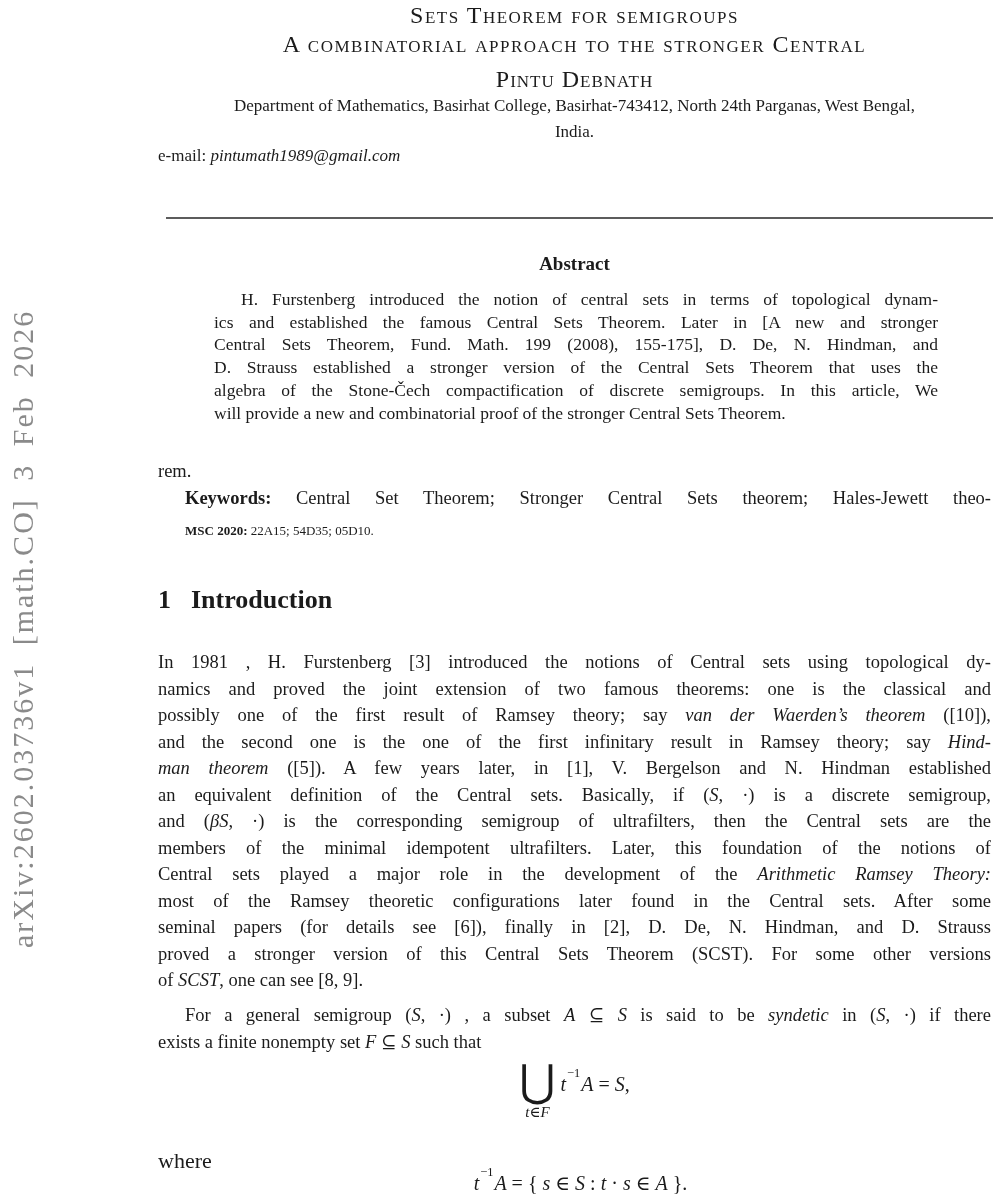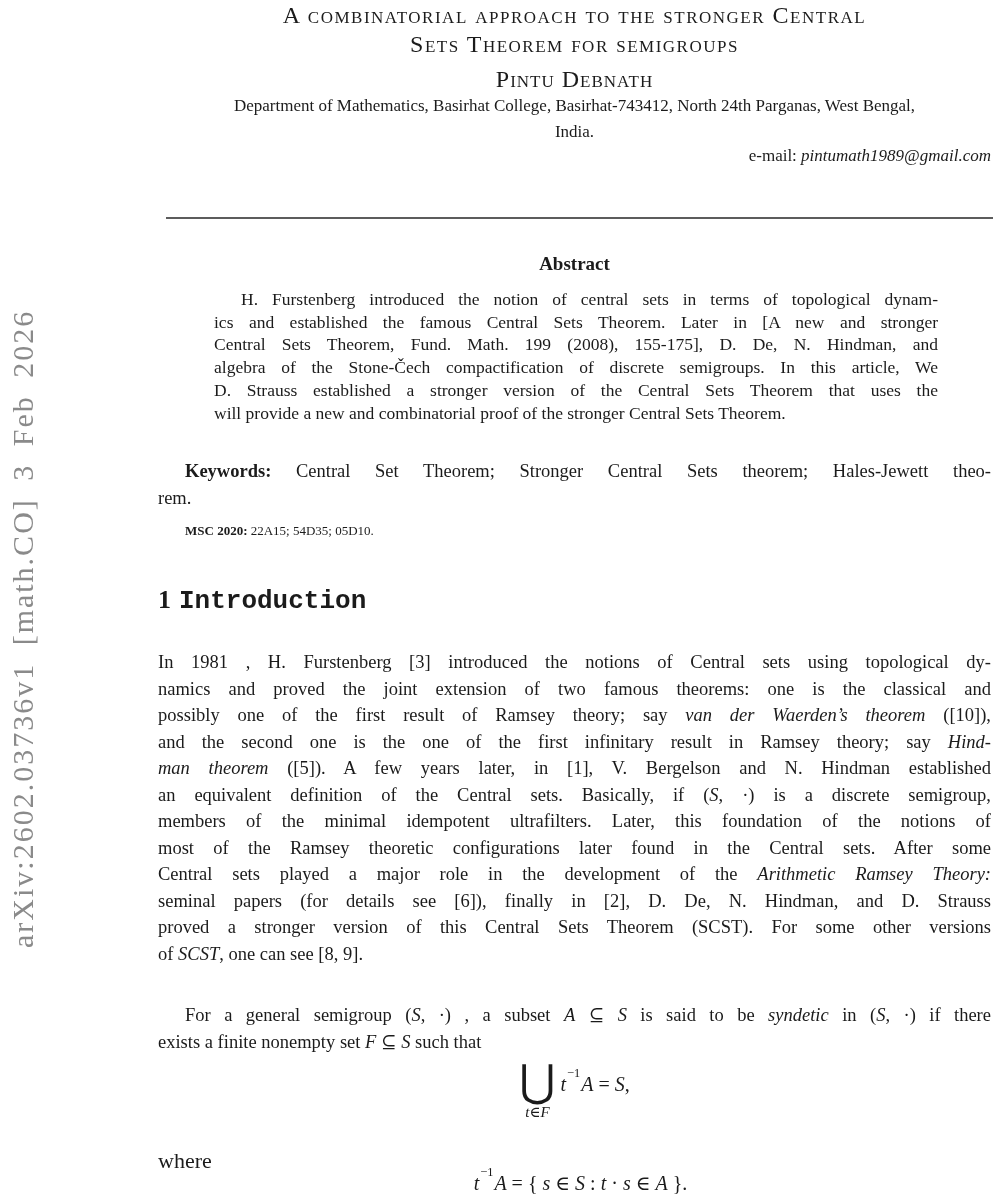--- a/index.html
+++ b/index.html
@@ -20,37 +20,37 @@
   }
 
   .content{position:absolute;left:158px;top:0;width:833px;height:1200px;}
 
   .title-block{position:absolute;top:1px;left:0;width:100%;text-align:center;
     font-variant:small-caps;font-size:24px;line-height:29px;letter-spacing:1.5px;}
   .author{position:absolute;top:66px;left:0;width:100%;text-align:center;
     font-variant:small-caps;font-size:24px;letter-spacing:1px;}
   .affil{position:absolute;top:93px;left:0;width:100%;text-align:center;
     font-size:17px;line-height:26px;}
-  .email{position:absolute;top:146px;left:0;width:100%;text-align:right;font-size:17px;}
+  .email{position:absolute;top:146px;left:0;width:100%;text-align:left;font-size:17px;}
   .email .addr{font-style:italic;}
 
   .rule{position:absolute;left:166px;top:217px;width:827px;height:2px;
     background:var(--c-rule,#5c5c5c);}
 
   .abs-head{position:absolute;top:253px;left:0;width:100%;text-align:center;
     font-weight:bold;font-size:19px;}
   .abstract{position:absolute;top:288px;left:56px;width:724px;
     font-size:17.5px;line-height:22.7px;}
 
   .kw{position:absolute;top:458px;left:0;width:100%;font-size:18.5px;line-height:27px;}
   .msc{position:absolute;top:517px;left:0;width:100%;font-size:13px;line-height:27px;}
 
   .sec{position:absolute;top:585px;left:0;width:100%;
     font-weight:bold;font-size:26px;line-height:30px;}
-  .sec .sec-title{margin-left:8px;font-family:Liberation Mono, monospace;}
+  .sec .sec-title{margin-left:20px;}
 
   .para1{position:absolute;top:649px;left:0;width:100%;font-size:18.5px;line-height:26.5px;}
   .para2{position:absolute;top:1002px;left:0;width:100%;font-size:18.5px;line-height:26.5px;}
 
   .line{text-align:justify;text-align-last:justify;}
   .line.last{text-align-last:left;}
   .line.ind{text-indent:27px;}
   .it{font-style:italic;}
   .bf{font-weight:bold;}
   sup{font-size:0.62em;line-height:0;position:relative;top:-0.55em;margin:0 1px;}
@@ -70,70 +70,71 @@
 
 <div class="page">
 
   <div class="watermark">arXiv:2602.03736v1 [math.CO] 3 Feb 2026</div>
 
   <div class="rule"></div>
 
   <div class="content">
 
     <div class="title-block">
+      <div>Sets Theorem for semigroups</div>
       <div>A combinatorial approach to the stronger Central</div>
-      <div>Sets Theorem for semigroups</div>
     </div>
 
     <div class="author">Pintu Debnath</div>
 
     <div class="affil">
       <div>Department of Mathematics, Basirhat College, Basirhat-743412, North 24th Parganas, West Bengal,</div>
       <div>India.</div>
     </div>
 
     <div class="email">
       <span>e-mail:</span>
       <span class="addr">pintumath1989@gmail.com</span>
     </div>
 
     <div class="abs-head">Abstract</div>
 
     <div class="abstract">
         <div class="line ind"><span>H. Furstenberg introduced the notion of central sets in terms of topological dynam-</span></div>
         <div class="line"><span>ics and established the famous Central Sets Theorem. Later in [A new and stronger</span></div>
         <div class="line"><span>Central Sets Theorem, Fund. Math. 199 (2008), 155-175], D. De, N. Hindman, and</span></div>
+        <div class="line"><span>D. Strauss established a stronger version of the Central Sets Theorem that uses the</span></div>
         <div class="line"><span>algebra of the Stone-Čech compactification of discrete semigroups. In this article, We</span></div>
-        <div class="line"><span>D. Strauss established a stronger version of the Central Sets Theorem that uses the</span></div>
         <div class="line last"><span>will provide a new and combinatorial proof of the stronger Central Sets Theorem.</span></div>
       </div>
 
     <div class="kw">
+        <div class="line last"><span>rem.</span></div>
         <div class="line ind"><span class="bf">Keywords:</span><span> Central Set Theorem; Stronger Central Sets theorem; Hales-Jewett theo-</span></div>
-        <div class="line last"><span>rem.</span></div>
       </div>
 
     <div class="msc">
         <div class="line ind last"><span class="bf">MSC 2020:</span><span> 22A15; 54D35; 05D10.</span></div>
       </div>
 
     <div class="sec">
       <span class="sec-num">1</span><span class="sec-title">Introduction</span>
     </div>
 
     <div class="para1">
         <div class="line"><span>In 1981 , H. Furstenberg [3] introduced the notions of Central sets using topological dy-</span></div>
         <div class="line"><span>namics and proved the joint extension of two famous theorems: one is the classical and</span></div>
         <div class="line"><span>possibly one of the first result of Ramsey theory; say </span><span class="it">van der Waerden’s theorem</span><span> ([10]),</span></div>
         <div class="line"><span>and the second one is the one of the first infinitary result in Ramsey theory; say </span><span class="it">Hind-</span></div>
         <div class="line"><span class="it">man theorem</span><span> ([5]). A few years later, in [1], V. Bergelson and N. Hindman established</span></div>
         <div class="line"><span>an equivalent definition of the Central sets. Basically, if (</span><span class="it">S</span><span>, ·) is a discrete semigroup,</span></div>
+        <div class="line"><span>and (</span><span class="it">βS</span><span>, ·) is the corresponding semigroup of ultrafilters, then the Central sets are the</span></div>
         <div class="line"><span>members of the minimal idempotent ultrafilters. Later, this foundation of the notions of</span></div>
+        <div class="line"><span>Central sets played a major role in the development of the </span><span class="it">Arithmetic Ramsey Theory:</span></div>
         <div class="line"><span>most of the Ramsey theoretic configurations later found in the Central sets. After some</span></div>
-        <div class="line"><span>Central sets played a major role in the development of the </span><span class="it">Arithmetic Ramsey Theory:</span></div>
         <div class="line"><span>seminal papers (for details see [6]), finally in [2], D. De, N. Hindman, and D. Strauss</span></div>
         <div class="line"><span>proved a stronger version of this Central Sets Theorem (SCST). For some other versions</span></div>
         <div class="line last"><span>of </span><span class="it">SCST</span><span>, one can see [8, 9].</span></div>
       </div>
 
     <div class="para2">
         <div class="line ind"><span>For a general semigroup (</span><span class="it">S</span><span>, ·) , a subset </span><span class="it">A</span><span> ⊆ </span><span class="it">S</span><span> is said to be </span><span class="it">syndetic</span><span> in (</span><span class="it">S</span><span>, ·) if there</span></div>
         <div class="line last"><span>exists a finite nonempty set </span><span class="it">F</span><span> ⊆ </span><span class="it">S</span><span> such that</span></div>
       </div>
 

